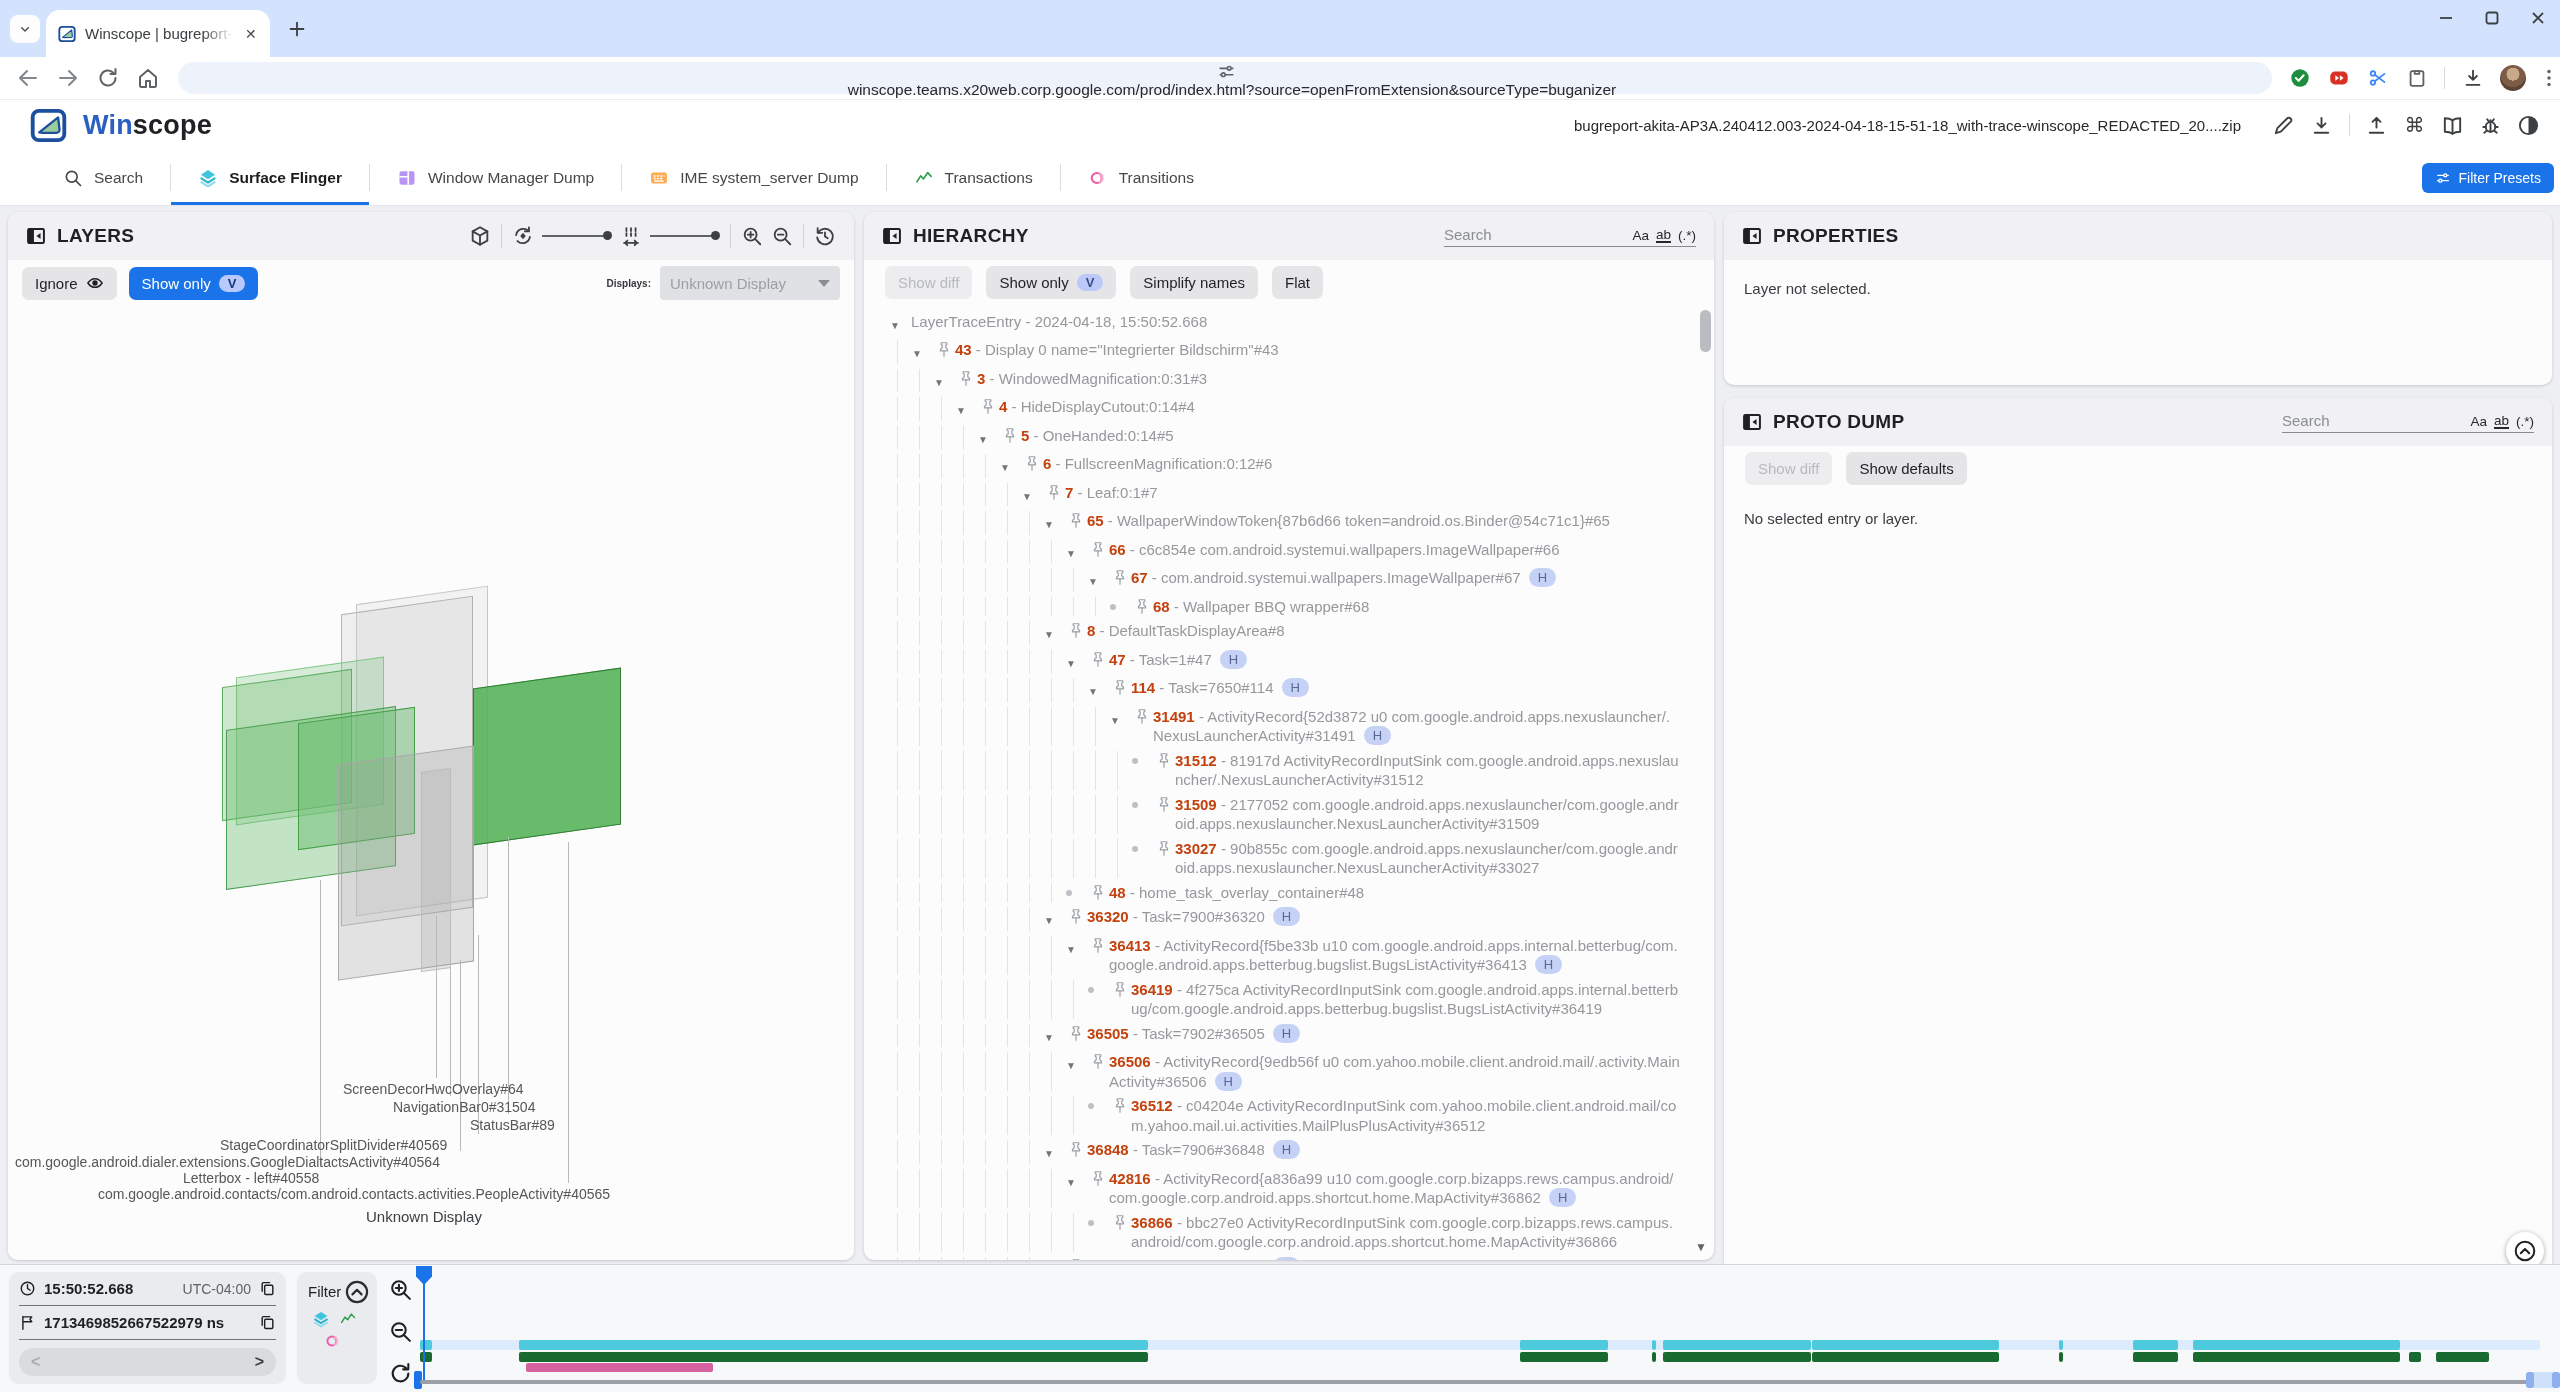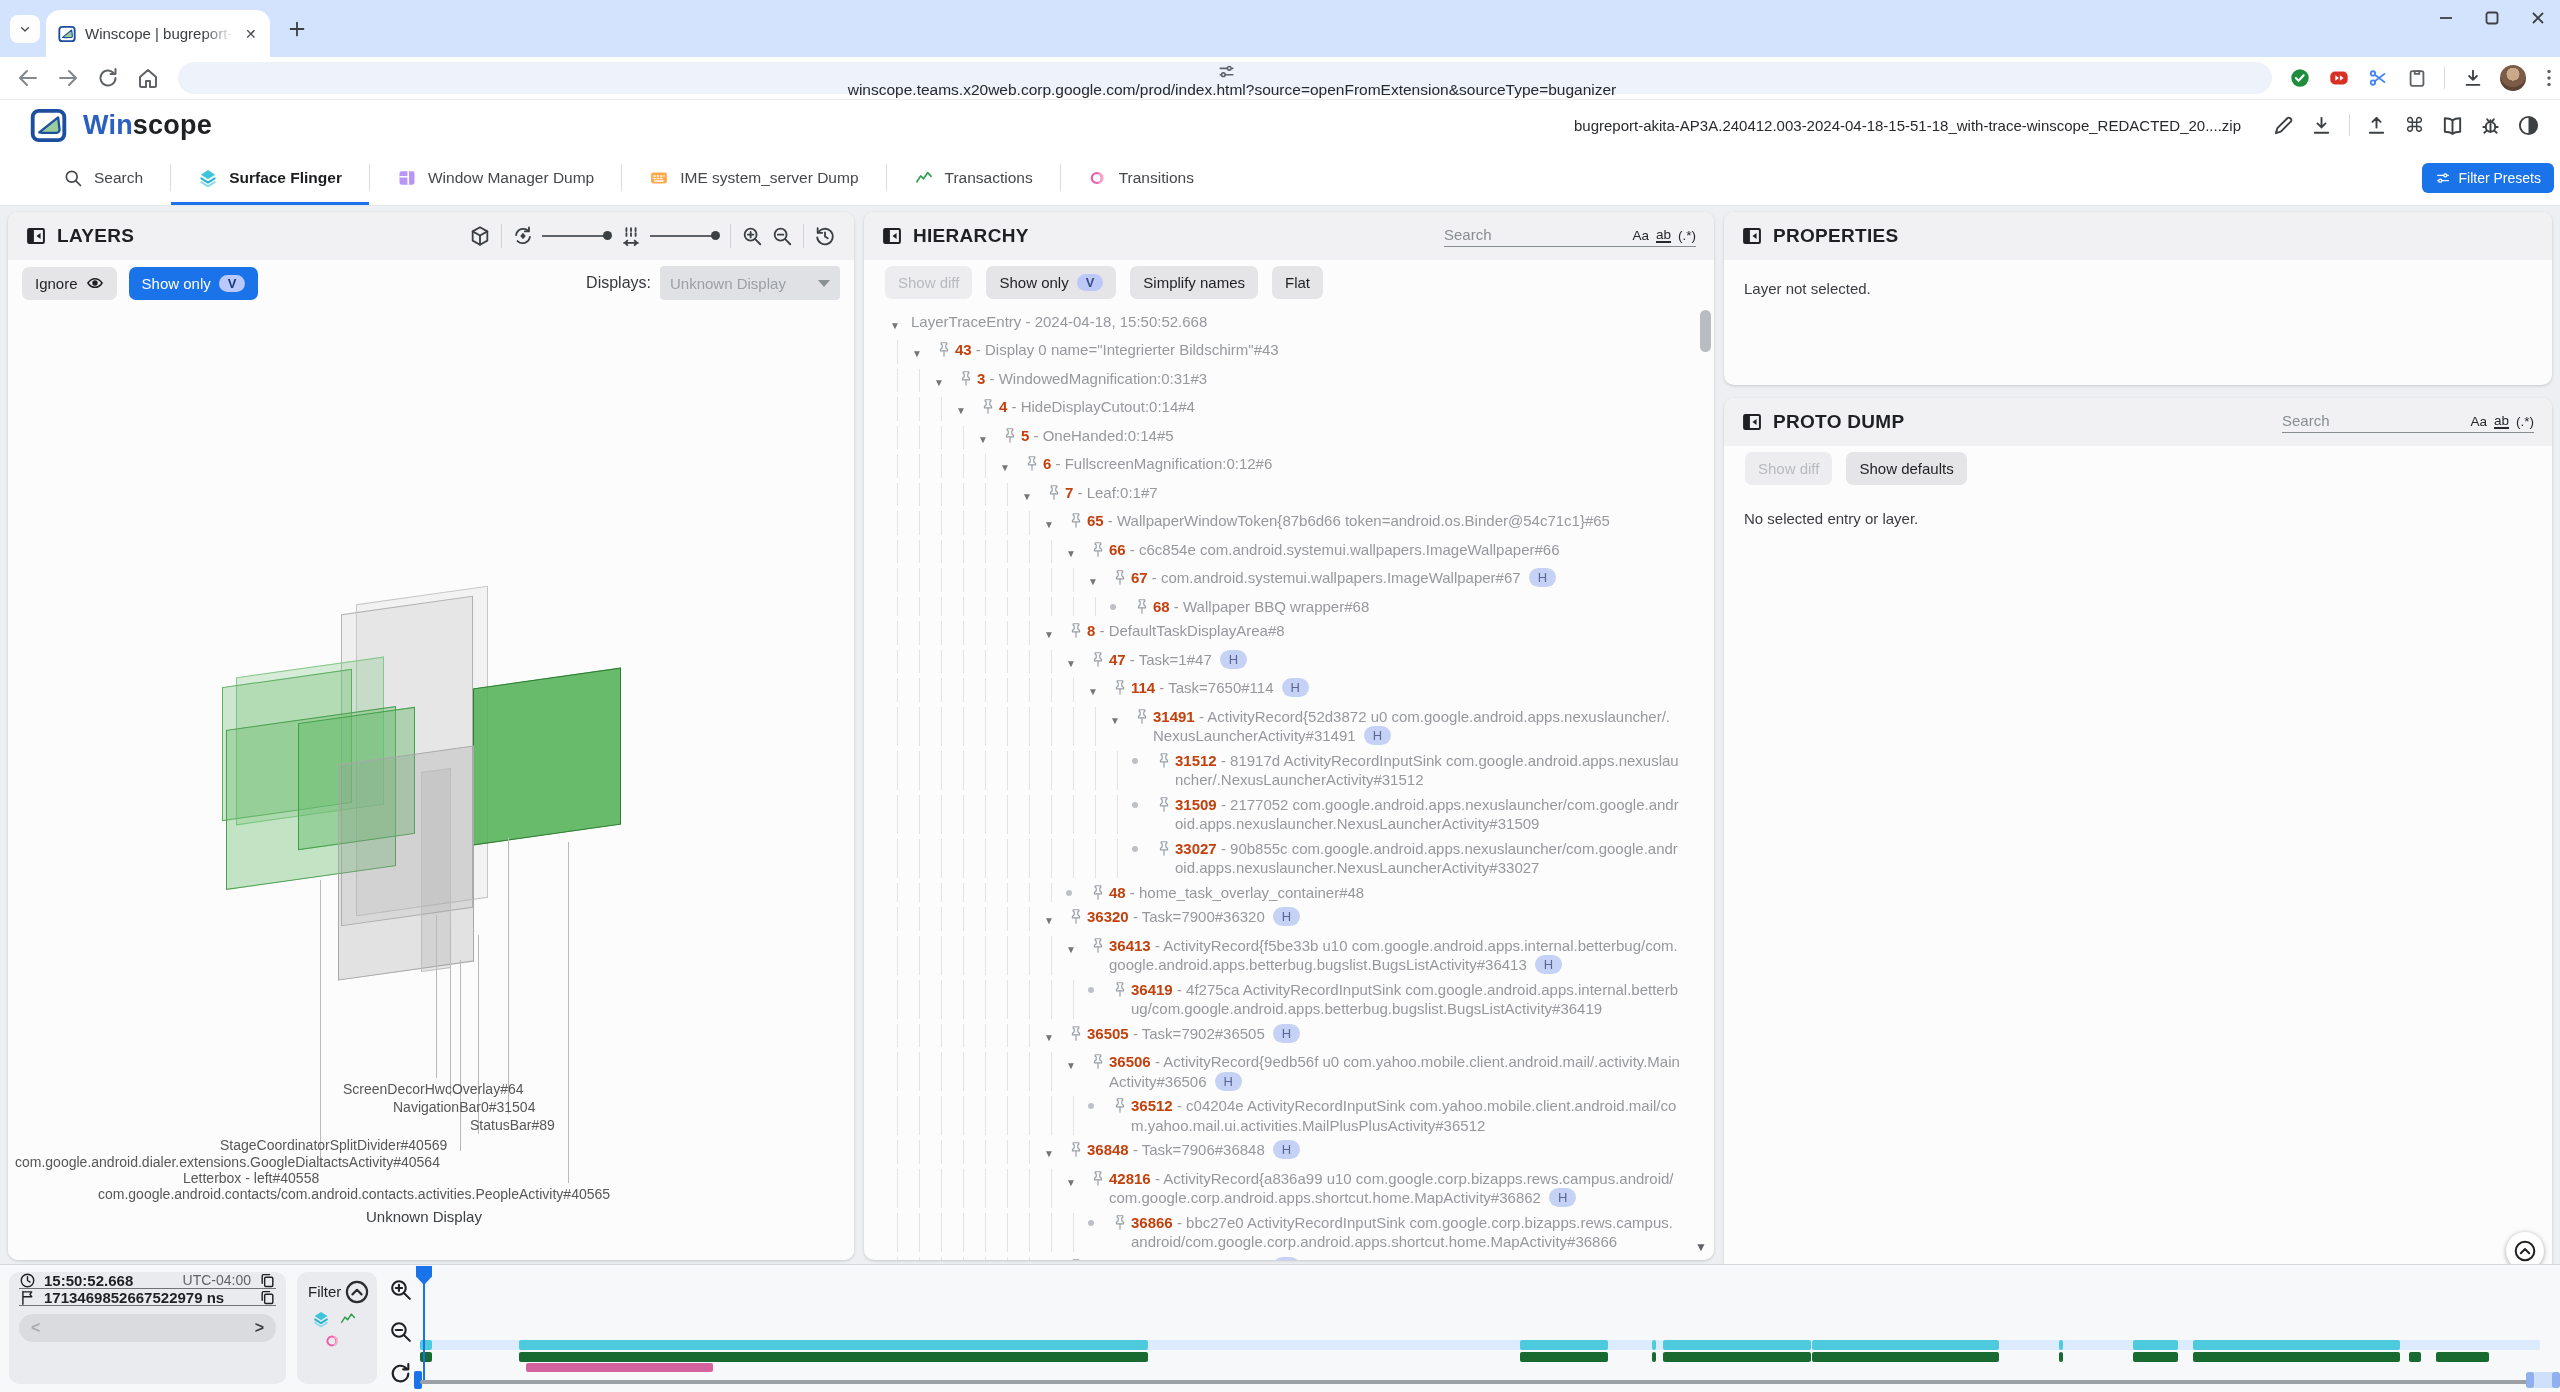--- a/index.html
+++ b/index.html
@@ -63,21 +63,21 @@
   .slider::before { content:""; position:absolute; left:0; right:6px; top:10px; height:2px; background:#5f6368; }
   .slider::after { content:""; position:absolute; right:0; top:6px; width:9px; height:9px; border-radius:50%; background:#3c4043; }
 
   #layers-controls { position:absolute; top:48px; left:0; right:0; height:46px; display:flex; align-items:center; padding:0 14px; }
   .pill-btn { height:33px; border:none; border-radius:7px; background:#e5e5e7; color:#1f2023; font-size:15px; font-family:inherit; display:flex; align-items:center; gap:8px; padding:0 13px; }
   .pill-btn .bicon { width:18px; height:18px; }
   #btn-show-only-layers { background:#1a73e8; color:#fff; margin-left:12px; }
   .vchip { background:#b9c9fb; color:#143a7b; font-size:13px; font-weight:700; border-radius:10px; padding:1px 9px; }
   .vchip.on-gray { background:#bcc8f8; color:#3c4d85; }
   #displays-group { margin-left:auto; display:flex; align-items:center; gap:9px; }
-  #displays-label { font-size:16px; color:#36383b; }
+  #displays-label { font-size:10px; color:#36383b;font-weight:bold; }
   #displays-dd { width:180px; height:34px; background:#dfe1e5; border-radius:4px; display:flex; align-items:center; padding:0 10px; font-size:15px; color:#9aa0a6; }
   #displays-dd .caret { margin-left:auto; width:0; height:0; border-left:6px solid transparent; border-right:6px solid transparent; border-top:7px solid #8a8f94; }
 
   
   #canvas3d { position:absolute; top:94px; bottom:0; left:0; right:0; background:#fcfcfd; }
   .shape { position:absolute; transform:skewY(-8deg); border:1px solid; }
   .lline { position:absolute; width:1px; background:#b9b9b9; }
   .l3d { position:absolute; font-size:14px; color:#575757; white-space:nowrap; }
   .l3d.dark { color:#3c4043; font-size:15px; }
 
@@ -106,21 +106,21 @@
   .empty-msg { position:absolute; left:20px; top:68px; font-size:15px; color:#3a3c40; }
   #proto-card .empty-msg { top:112px; }
 
   
   #collapse-fab { position:absolute; left:2506px; top:1232px; width:38px; height:38px; border-radius:50%; background:#fff; border:none; box-shadow:0 1px 5px rgba(0,0,0,.35); color:#202124; display:flex; align-items:center; justify-content:center; }
   #collapse-fab .ticon { width:24px; height:24px; }
 
   
   #timeline { position:absolute; top:1264px; left:0; width:2560px; height:128px; background:#f7f8fa; border-top:1px solid #d5d7da; }
   #ts-card { position:absolute; left:9px; top:7px; width:277px; height:112px; background:#e9ebee; border-radius:10px; padding:0 10px; }
-  .ts-row { height:17px; display:flex; align-items:center; gap:8px; border-bottom:1px solid #6f7377; }
+  .ts-row { height:34px; display:flex; align-items:center; gap:8px; border-bottom:1px solid #6f7377; }
   .ts-row .ricon { width:17px; height:17px; color:#1f2023; flex:none; }
   .ts-row .val { font-size:15px; font-weight:700; color:#1f2023; white-space:nowrap; }
   .ts-row .tz { margin-left:auto; font-size:14px; color:#5f6368; }
   .ts-row .copy { width:17px; height:17px; color:#1f2023; flex:none; margin-left:auto; }
   .ts-row .copy.after-tz { margin-left:0; }
   #ts-nav { margin-top:8px; height:28px; background:#d9dbdf; border-radius:14px; display:flex; align-items:center; justify-content:space-between; padding:0 12px; font-size:16px; font-weight:700; }
   #ts-nav .prev { color:#a7abaf; }
   #ts-nav .next { color:#3c4043; }
 
   #filter-card { position:absolute; left:297px; top:7px; width:80px; height:112px; background:#e9ebee; border-radius:10px; }

